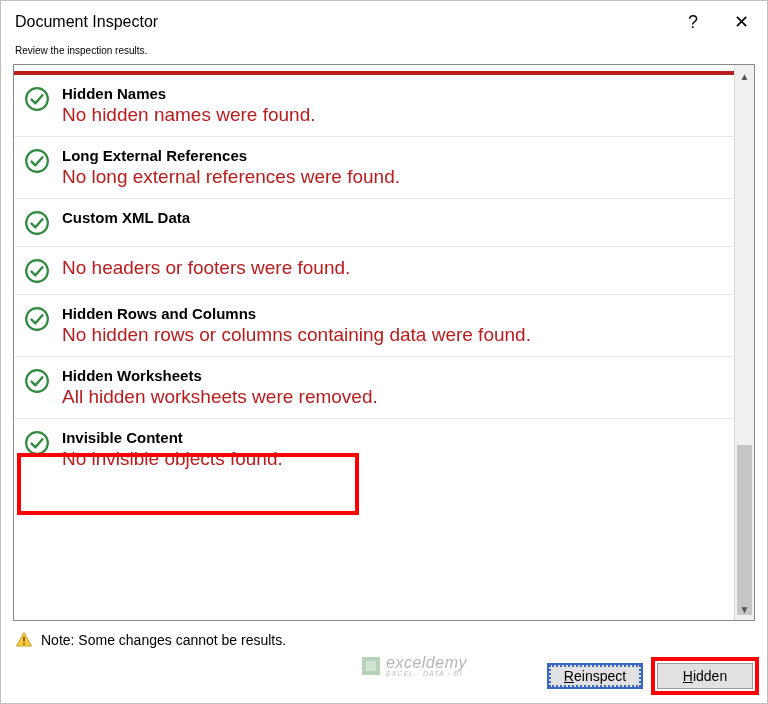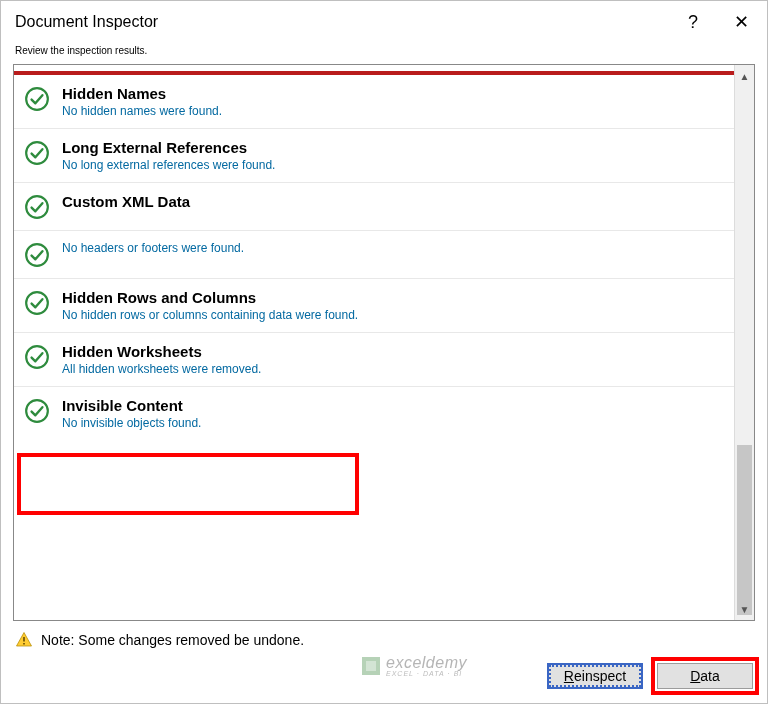--- a/index.html
+++ b/index.html
@@ -96,21 +96,21 @@
   }
   .item:first-child { border-top: 4px solid #b91c1c; margin-top: 4px; }
   .check-icon {
     flex: 0 0 26px;
     height: 26px;
     margin-top: 1px;
   }
   .check-icon svg { width: 26px; height: 26px; display:block; }
   .item-text { flex: 1 1 auto; }
   .item-title { font-weight: 700; font-size: 15px; margin-bottom: 2px; }
-  .item-desc { font-size: 12px; color: #0369a1; }
+  .item-desc { font-size: 19px; color: #b91c1c; }
   .highlight-box {
     position: absolute;
     border: 4px solid #ff0000;
     pointer-events: none;
   }
   .footer {
     padding: 10px 14px 14px 14px;
     display: flex;
     flex-direction: column;
     gap: 14px;
@@ -293,25 +293,25 @@
 
   <div class="footer">
     <div class="note-row">
       <span>
         <svg class="warn-icon" viewBox="0 0 24 24">
             <path d="M12 2 L22 20 L2 20 Z" fill="#ffcc33" stroke="#b58b00" stroke-width="1"></path>
             <rect x="11" y="8" width="2" height="6" fill="#5a4100"></rect>
             <rect x="11" y="16" width="2" height="2" fill="#5a4100"></rect>
           </svg>
       </span>
-      <span>Note: Some changes removed be undone.</span>
+      <span>Note: Some changes cannot be results.</span>
     </div>
     <div class="button-row">
       <button class="dlg-btn focus underline-first">Reinspect</button>
-      <button class="dlg-btn underline-first">Data</button>
+      <button class="dlg-btn underline-first">Hidden</button>
     </div>
 
     <div class="highlight-box" style="right:8px; bottom:8px; width:108px; height:38px;"></div>
 
     <div class="watermark">
       <span class="wm-icon"></span>
       <span>
         <span style="display:block">exceldemy</span>
         <span class="sub">EXCEL · DATA · BI</span>
       </span>

